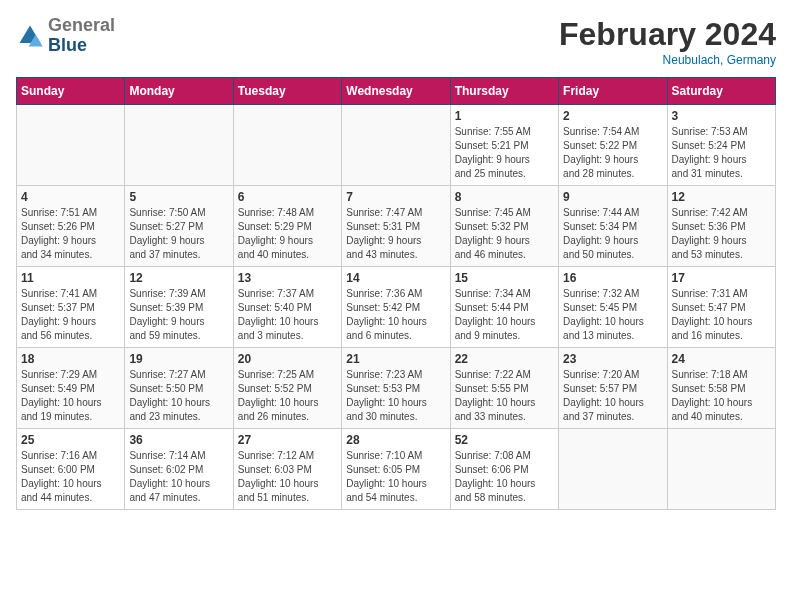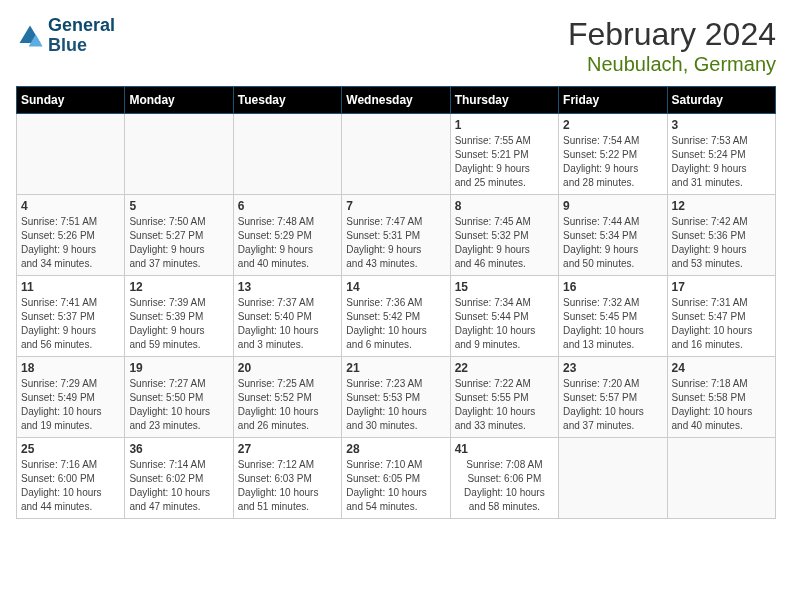--- a/index.html
+++ b/index.html
@@ -21,45 +21,45 @@
       align-items: center;
     }
     .logo-text {
       display: flex;
       flex-direction: column;
       font-size: 18px;
       font-weight: bold;
       color: #1a5276;
       line-height: 1.1;
     }
-    .logo-text span:first-child { color: #0c4a6e; }
+    .logo-text span:first-child { color: #737373; }
     .logo-icon {
       width: 28px;
       height: 28px;
       margin-right: 4px;
     }
     .title-area {
       text-align: right;
     }
     .month-title {
       font-size: 32px;
-      font-weight: normal;
+      font-weight: bold;
       color: #333;
     }
     .subtitle {
-      font-size: 20px;
-      color: #4d7c0f;
+      font-size: 12px;
+      color: #0369a1;
     }
     .calendar {
       width: 100%;
       border-collapse: collapse;
       font-size: 11px;
     }
     .calendar th {
-      background-color: #000000;
+      background-color: #be185d;
       color: #fff;
       padding: 6px 4px;
       text-align: left;
       font-size: 12px;
       border: 1px solid #1a5276;
     }
     .calendar td {
       border: 1px solid #ccc;
       vertical-align: top;
       padding: 4px;
@@ -321,22 +321,22 @@
 and 51 minutes.</div>
         </td>
         <td>
           <div class="day-num">28</div>
           <div class="day-info" style="white-space: pre-line;">Sunrise: 7:10 AM
 Sunset: 6:05 PM
 Daylight: 10 hours
 and 54 minutes.</div>
         </td>
         <td>
-          <div class="day-num">41</div>
-          <div class="day-info" style="white-space: pre-line; text-align: center;">Sunrise: 7:08 AM
+          <div class="day-num">52</div>
+          <div class="day-info" style="white-space: pre-line;">Sunrise: 7:08 AM
 Sunset: 6:06 PM
 Daylight: 10 hours
 and 58 minutes.</div>
         </td>
         <td class="empty"></td>
         <td class="empty"></td>
       </tr>
     </tbody>
 </table>
 

